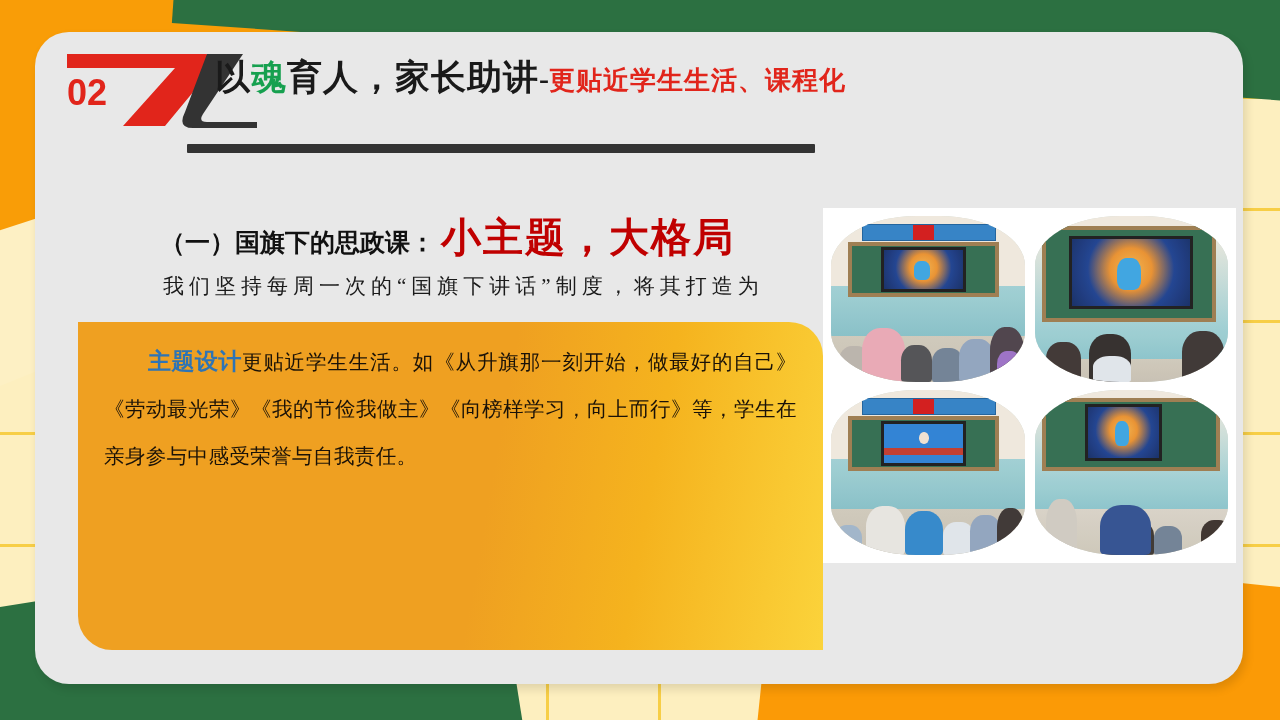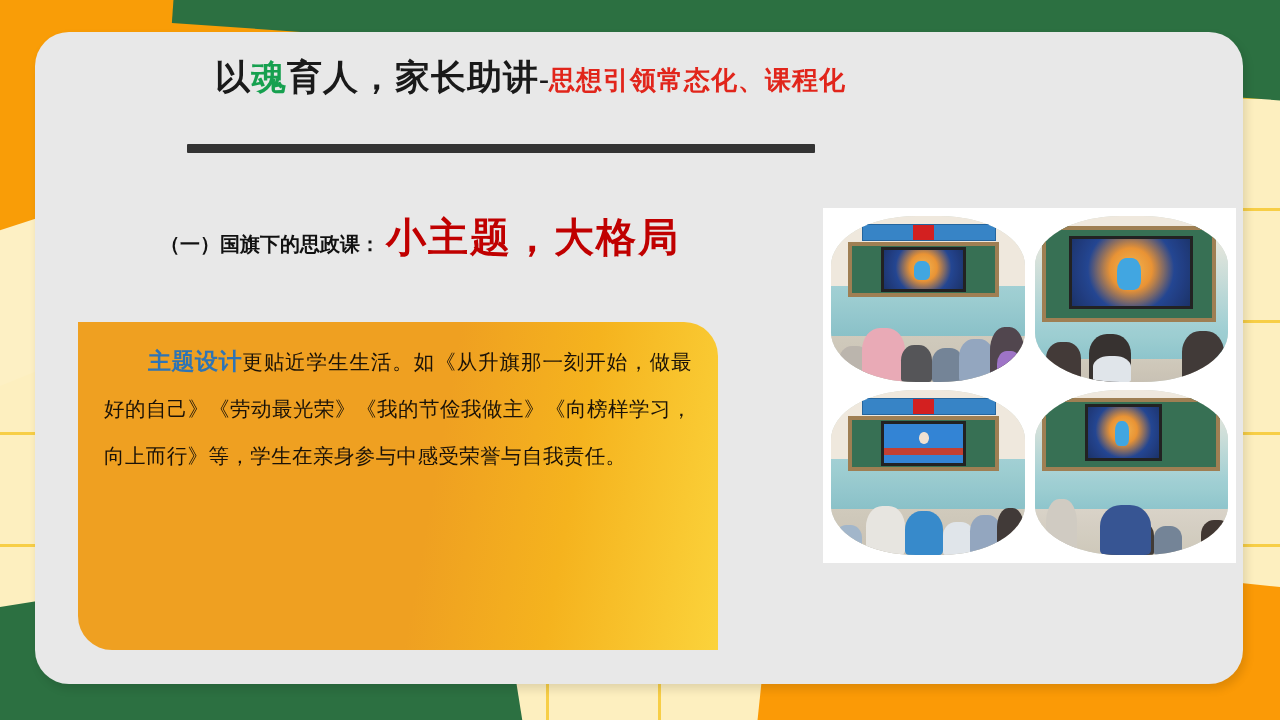--- a/index.html
+++ b/index.html
@@ -171,21 +171,21 @@
   
   .subhead {
     position: absolute;
     left: 125px;
     top: 178px;
     white-space: nowrap;
   }
 
   .subhead-label {
     font-family: "Liberation Sans", sans-serif;
-    font-size: 20px;
+    font-size: 25px;
     font-weight: 700;
     color: #111111;
     letter-spacing: 0px;
   }
 
   .subhead-accent {
     font-family: "Liberation Sans", sans-serif;
     font-size: 40px;
     font-weight: 700;
     color: #C00000;
@@ -214,21 +214,21 @@
     color: #169A4B;
     letter-spacing: 1px;
     white-space: nowrap;
   }
 
   
   .orange-box {
     position: absolute;
     left: 43px;
     top: 290px;
-    width: 640px;
+    width: 745px;
     height: 328px;
     background: linear-gradient(100deg, #EFA021 0%, #EFA021 55%, #F5B31E 75%, #FBD33B 100%);
     border-radius: 0 34px 0 34px;
     padding: 16px 26px 10px 26px;
     box-sizing: border-box;
   }
 
   .para {
     font-family: "Liberation Serif", serif;
     font-size: 20.5px;
@@ -343,32 +343,40 @@
   <div class="deco deco-cream-left"></div>
   <div class="deco deco-orange-top"></div>
   <div class="deco deco-green-top"></div>
   <div class="deco deco-green-bottom"></div>
   <div class="deco deco-orange-bottom"></div>
 
   <div class="card">
 
     <div class="header">
 
+      <div class="logo-wrap">
+        <svg width="200" height="82" viewBox="0 0 200 82">
+          <path d="M10 6 L148 6 Q163 6 156 20 L108 78 L66 78 L118 20 L10 20 Z" fill="#E1251B"></path>
+          <path d="M150 6 L186 6 L146 66 Q141 74 150 74 L200 74 L200 80 L136 80 Q120 80 128 64 Z" fill="#333333"></path>
+        </svg>
+        <span class="logo-num">02</span>
+      </div>
 
       <div class="title-row">
-        <span class="title-main">以</span><span class="title-main title-hun">魂</span><span class="title-main">育人，家长助讲</span><span class="title-dash">-</span><span class="title-sub">思想引领常态化、课程化</span>
+        <span class="title-main">以</span><span class="title-main title-hun">魂</span><span class="title-main">育人，家长助讲</span><span class="title-dash">-</span><span class="title-sub">更贴近学生生活、课程化</span>
       </div>
 
       <div class="title-underline"></div>
     </div>
 
     <div class="subhead">
       <span class="subhead-label">（一）国旗下的思政课：</span><span class="subhead-accent">小主题，大格局</span>
     </div>
 
+    <div class="lead-line">我们坚持每周一次的“国旗下讲话”制度，将其打造为</div>
     <div class="green-quote">“行走的思政课堂”</div>
 
     <div class="orange-box">
       <p class="para">
         <span class="para-key">主题设计</span><span>更贴近学生生活。如《从升旗那一刻开始，做最好的自己》《劳动最光荣》《我的节俭我做主》《向榜样学习，向上而行》等，学生在亲身参与中感受荣誉与自我责任。</span>
       </p>
     </div>
 
     <div class="photo-card">
 

